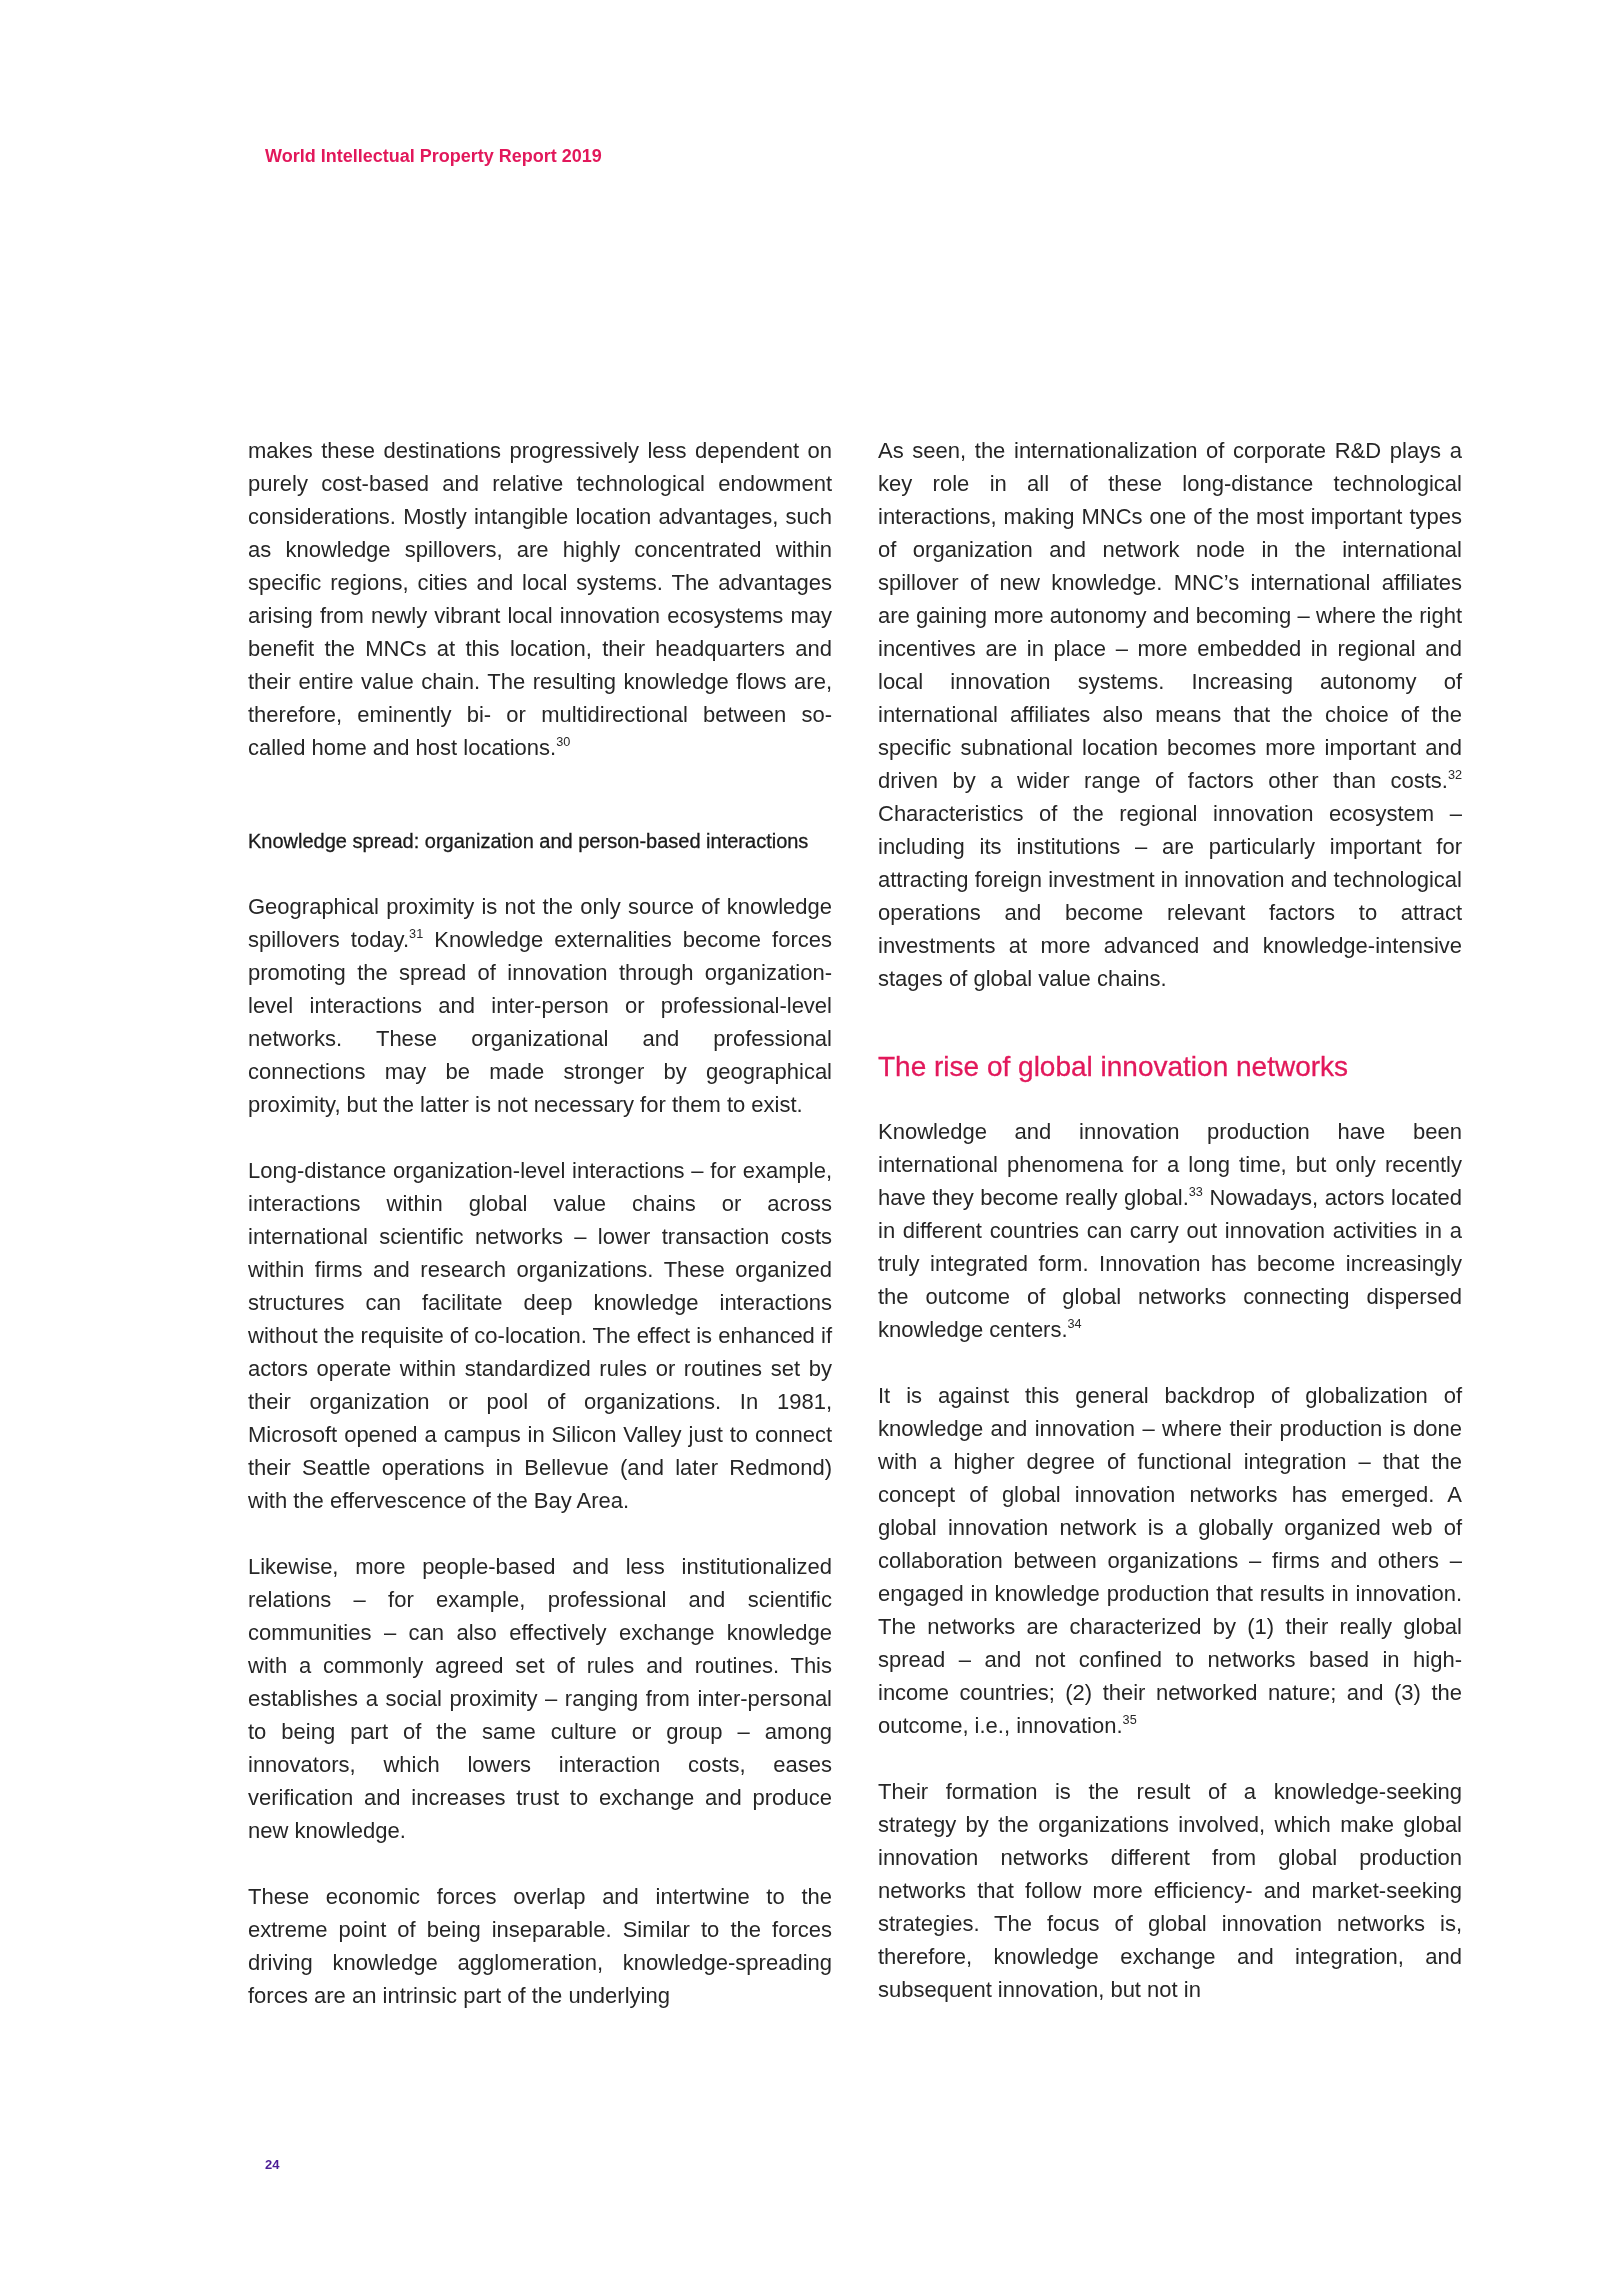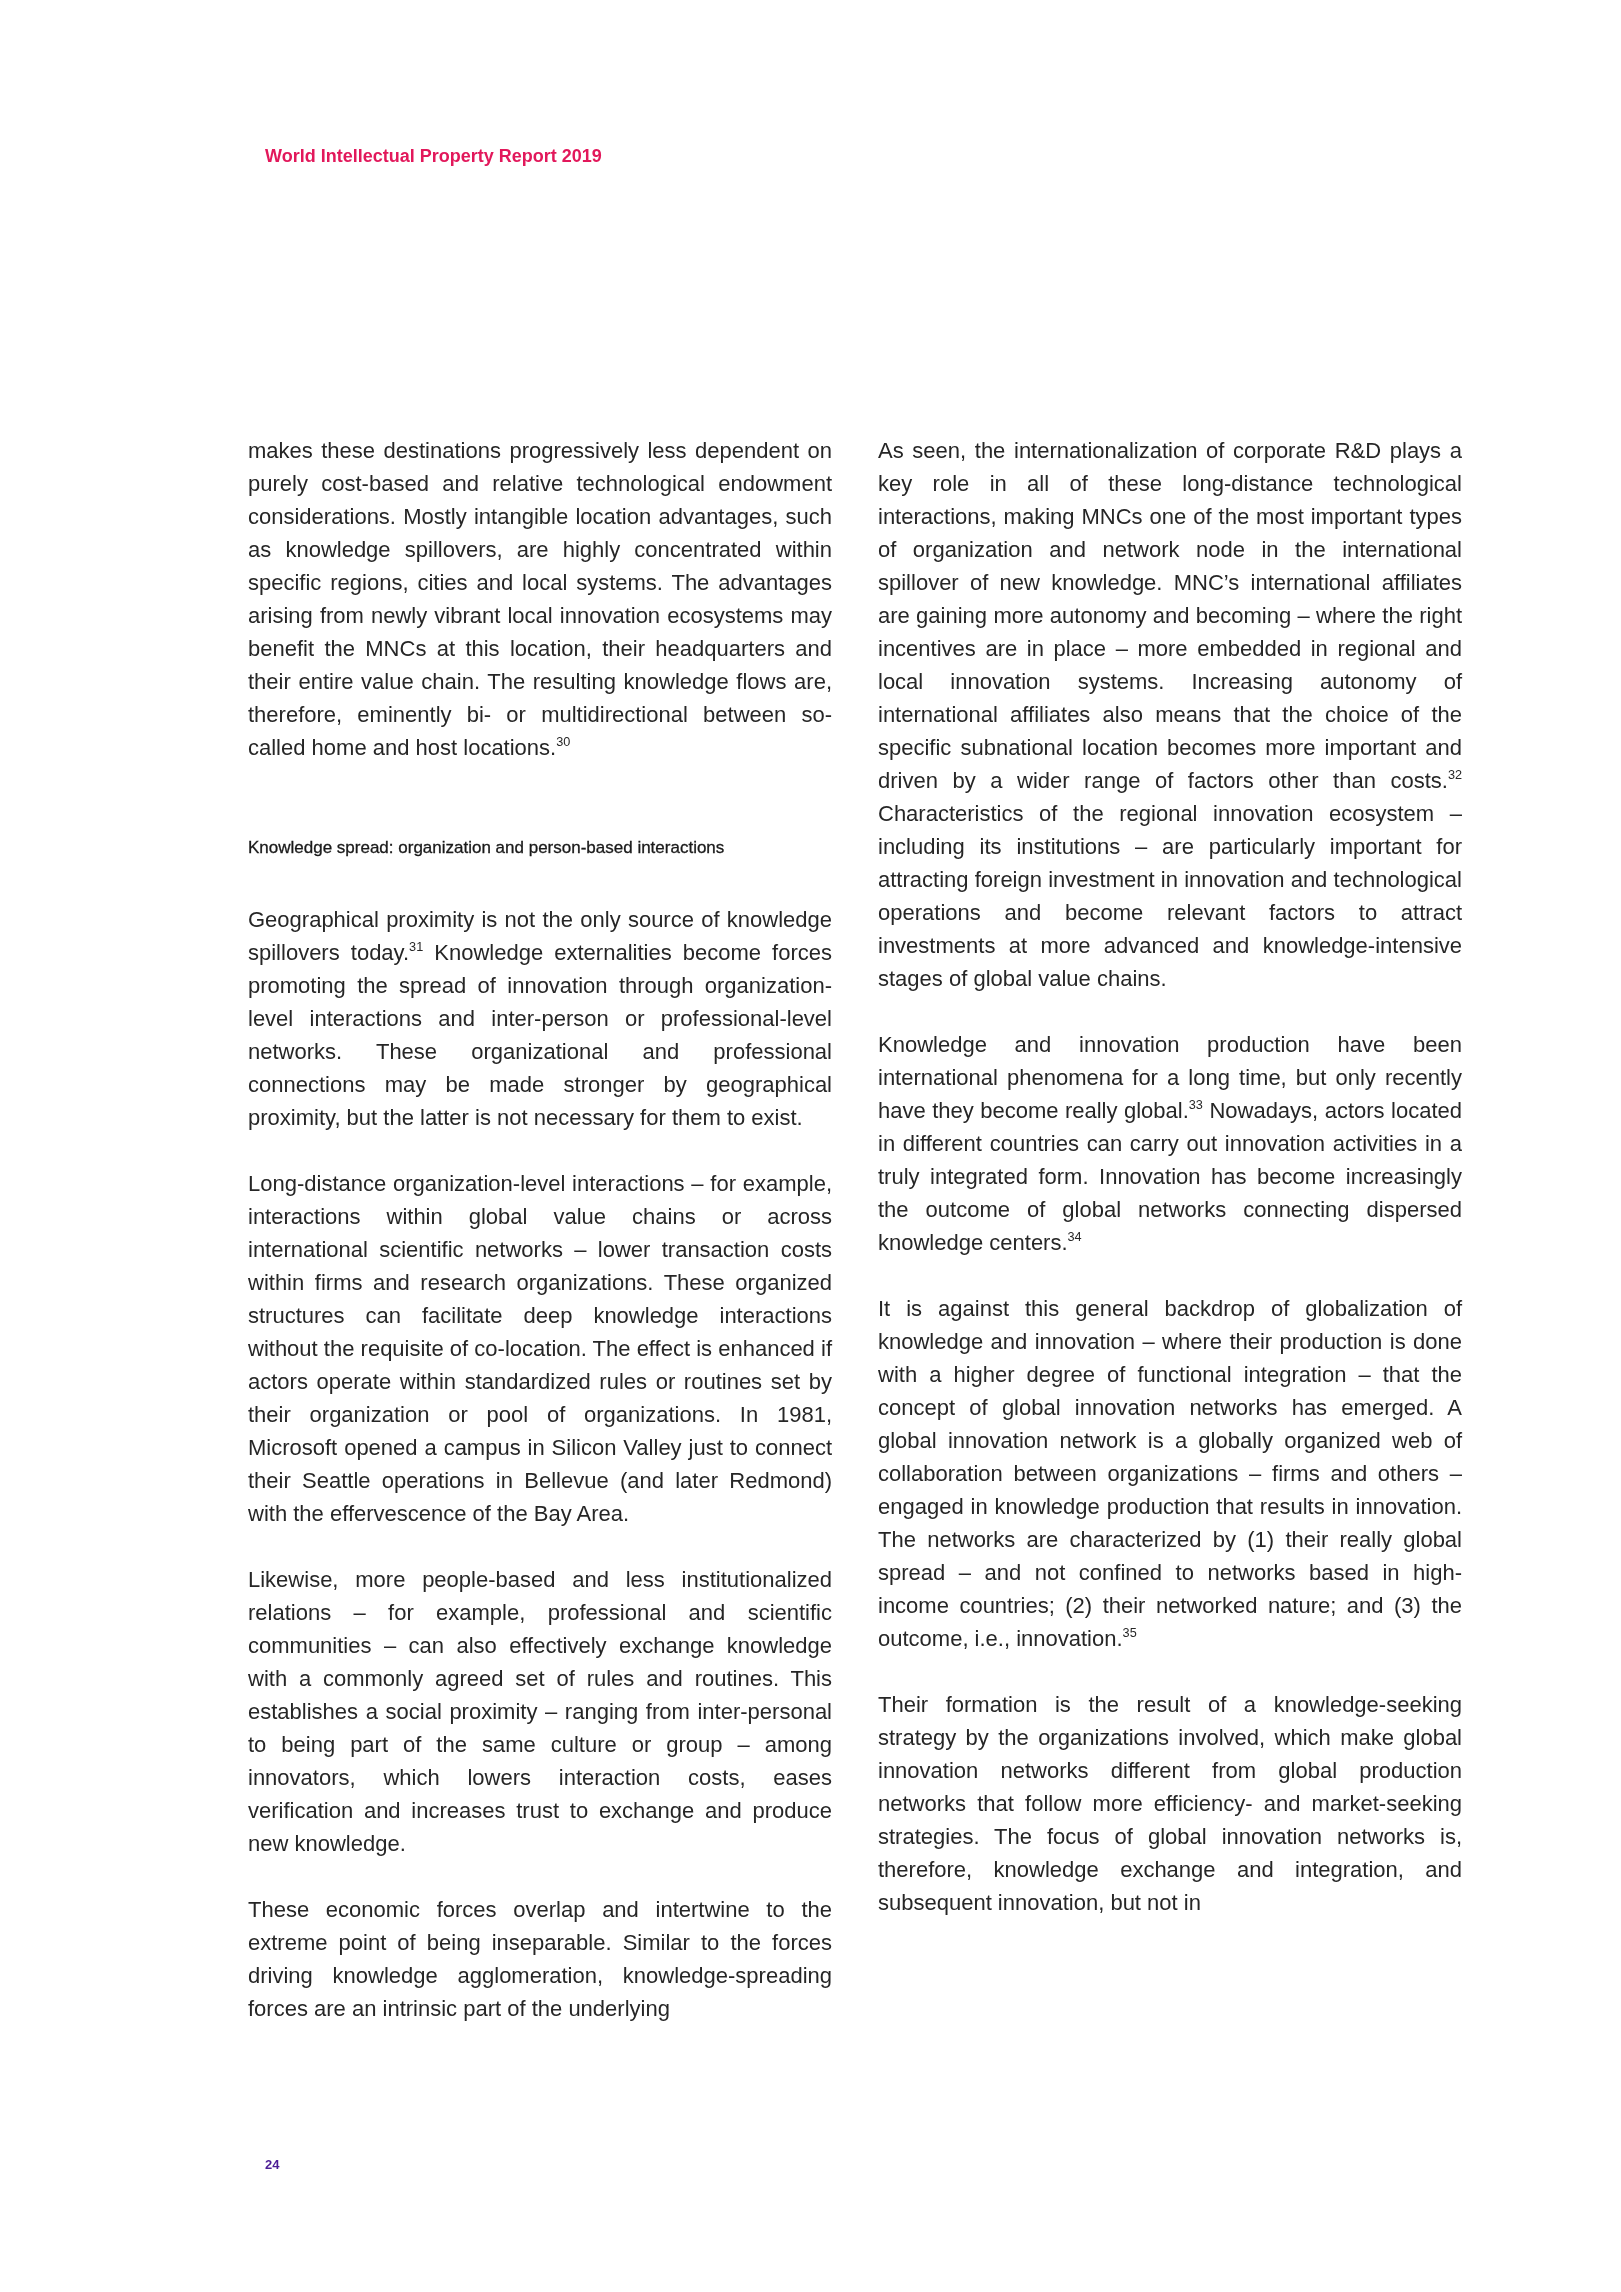--- a/index.html
+++ b/index.html
@@ -5,39 +5,40 @@
   html, body { margin: 0; padding: 0; background: #ffffff; }
   body { width: 1621px; height: 2293px; position: relative; overflow: hidden;
          font-family: "Liberation Sans", sans-serif; color: #262626; }
   .running-header { position: absolute; left: 265px; top: 146px; font-size: 18px; font-weight: bold; color: #e2185b; }
   .col { position: absolute; top: 434px; width: 584px; font-size: 22px; line-height: 33px; text-align: justify; hyphens: manual; }
   .col-left { left: 248px; }
   .col-right { left: 878px; }
   .col p { margin: 0 0 33px 0; }
   .col p:last-child { margin-bottom: 0; }
   sup { font-size: 12.7px; line-height: 0; vertical-align: 8.8px; }
-  h3.sub { margin: 61px 0 32px 0; font-size: 17px; line-height: 46px; font-weight: normal; color: #1a1a1a; text-align: left; -webkit-text-stroke: 0.3px #1a1a1a; }
+  h3.sub { margin: 61px 0 32px 0; font-size: 20px; line-height: 33px; font-weight: normal; color: #1a1a1a; text-align: left; -webkit-text-stroke: 0.3px #1a1a1a; }
   h2.sect { margin: 54px 0 31px 0; font-size: 28px; line-height: 35px; font-weight: normal; color: #e2185b; -webkit-text-stroke: 0.3px #e2185b; text-align: left; }
   .page-number { position: absolute; left: 265px; top: 2157px; font-size: 13px; font-weight: bold; color: #4c1d95; }
 </style>
 </head>
 <body>
 
 <div class="running-header">World Intellectual Property Report 2019</div>
 
 <div class="col col-left">
   <p><span>makes these destinations progressively less dependent on purely cost-based and relative technological endowment considerations. Mostly intangible location advantages, such as knowledge spillovers, are highly concentrated within specific regions, cities and local systems. The advantages arising from newly vibrant local innovation ecosystems may benefit the MNCs at this location, their headquarters and their entire value chain. The resulting knowledge flows are, therefore, eminently bi- or multidirectional between so-called home and host locations.</span><sup>30</sup></p>
   <h3 class="sub">Knowledge spread: organization and person-based interactions</h3>
   <p><span>Geographical proximity is not the only source of knowledge spillovers today.</span><sup>31</sup><span> Knowledge externalities become forces promoting the spread of innovation through organization-level interactions and inter-person or professional-level networks. These organizational and professional connections may be made stronger by geographical proximity, but the latter is not necessary for them to exist.</span></p>
   <p>Long-distance organization-level interactions – for example, interactions within global value chains or across international scientific networks – lower transaction costs within firms and research organizations. These organized structures can facilitate deep knowledge interactions without the requisite of co-location. The effect is enhanced if actors operate within standardized rules or routines set by their organization or pool of organizations. In 1981, Microsoft opened a campus in Silicon Valley just to connect their Seattle operations in Bellevue (and later Redmond) with the effervescence of the Bay Area.</p>
   <p>Likewise, more people-based and less institutionalized relations – for example, professional and scientific communities – can also effectively exchange knowledge with a commonly agreed set of rules and routines. This establishes a social proximity – ranging from inter-personal to being part of the same culture or group – among innovators, which lowers interaction costs, eases verification and increases trust to exchange and produce new knowledge.</p>
   <p>These economic forces overlap and intertwine to the extreme point of being inseparable. Similar to the forces driving knowledge agglomeration, knowledge-spreading forces are an intrinsic part of the underlying</p>
 </div>
 
 <div class="col col-right">
   <p><span>As seen, the internationalization of corporate R&amp;D plays a key role in all of these long-distance technological interactions, making MNCs one of the most important types of organization and network node in the international spillover of new knowledge. MNC’s international affiliates are gaining more autonomy and becoming – where the right incentives are in place – more embedded in regional and local innovation systems. Increasing autonomy of international affiliates also means that the choice of the specific subnational location becomes more important and driven by a wider range of factors other than costs.</span><sup>32</sup><span> Characteristics of the regional innovation ecosystem – including its institutions – are particularly important for attracting foreign investment in innovation and technological operations and become relevant factors to attract investments at more advanced and knowledge-intensive stages of global value chains.</span></p>
+  <h2 class="sect">The rise of global innovation networks</h2>
   <p><span>Knowledge and innovation production have been international phenomena for a long time, but only recently have they become really global.</span><sup>33</sup><span> Nowadays, actors located in different countries can carry out innovation activities in a truly integrated form. Innovation has become increasingly the outcome of global networks connecting dispersed knowledge centers.</span><sup>34</sup></p>
   <p><span>It is against this general backdrop of globalization of knowledge and innovation – where their production is done with a higher degree of functional integration – that the concept of global innovation networks has emerged. A global innovation network is a globally organized web of collaboration between organizations – firms and others – engaged in knowledge production that results in innovation. The networks are characterized by (1) their really global spread – and not confined to networks based in high-income countries; (2) their networked nature; and (3) the outcome, i.e., innovation.</span><sup>35</sup></p>
   <p>Their formation is the result of a knowledge-seeking strategy by the organizations involved, which make global innovation networks different from global production networks that follow more efficiency- and market-seeking strategies. The focus of global innovation networks is, therefore, knowledge exchange and integration, and subsequent innovation, but not in</p>
 </div>
 
 <div class="page-number">24</div>
 
 
 </body></html>

